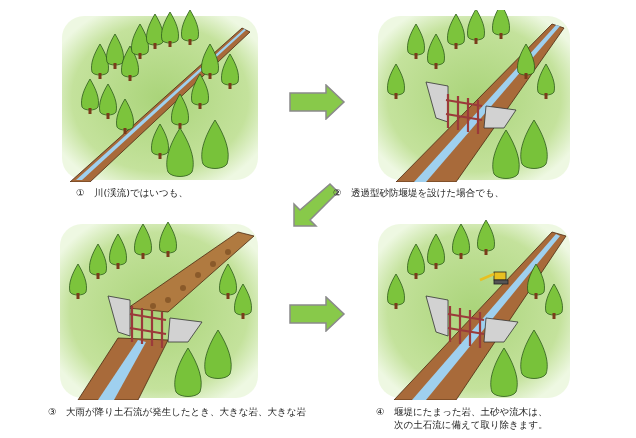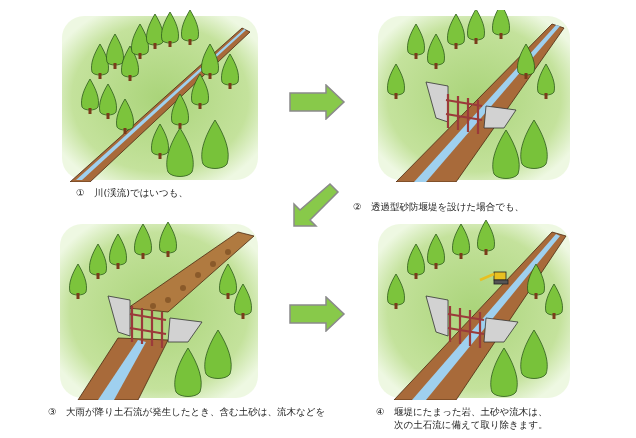--- a/index.html
+++ b/index.html
@@ -158,22 +158,22 @@
 <svg class="arrow" style="left:290px;top:180px;" width="50" height="50" viewBox="0 0 50 50">
   <polygon points="40,4 48,12 20,40 26,46 4,46 4,24 10,30" fill="#88c94a" stroke="#8a8a8a" stroke-width="1.5"></polygon>
 </svg>
 <svg class="arrow" style="left:288px;top:296px;" width="60" height="36" viewBox="0 0 60 36">
   <polygon points="2,9 38,9 38,1 56,18 38,35 38,27 2,27" fill="#88c94a" stroke="#8a8a8a" stroke-width="1.5"></polygon>
 </svg>
 
 <div class="caption" style="left:76px;top:186px;">
   <span class="num">①</span><span>川(渓流)ではいつも、</span>
 </div>
-<div class="caption" style="left:353px;top:186px;margin-top:14px;">
+<div class="caption" style="left:333px;top:186px;">
   <span class="num">②</span><span>透過型砂防堰堤を設けた場合でも、</span>
 </div>
 <div class="caption" style="left:48px;top:405px;">
-  <span class="num">③</span><span>大雨が降り土石流が発生したとき、含む土砂は、流木などを</span>
+  <span class="num">③</span><span>大雨が降り土石流が発生したとき、大きな岩、大きな岩</span>
 </div>
 <div class="caption" style="left:376px;top:405px;">
   <span class="num">④</span><span>堰堤にたまった岩、土砂や流木は、</span>
   <span class="l2">次の土石流に備えて取り除きます。</span>
 </div>
 
 </body></html>

